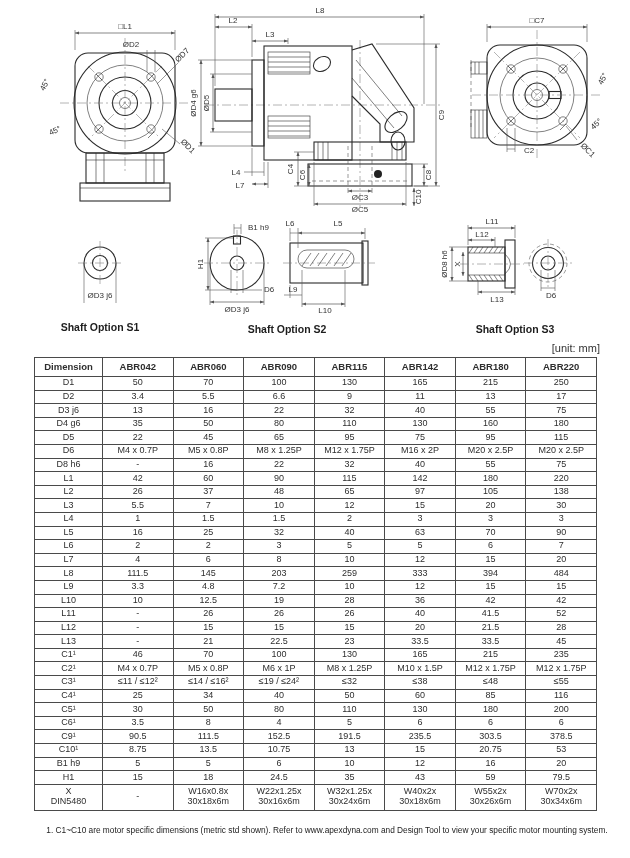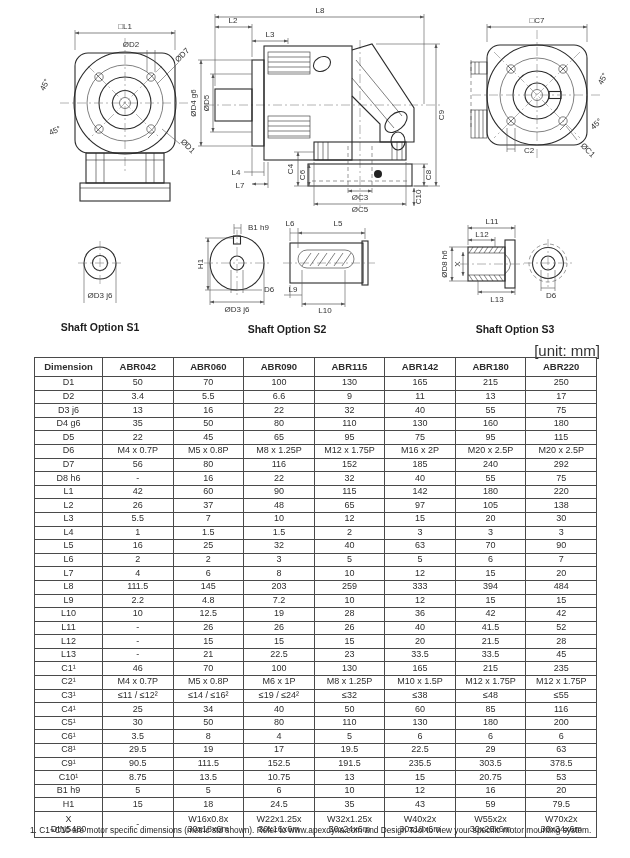--- a/index.html
+++ b/index.html
@@ -7,29 +7,29 @@
         font-family:"Liberation Sans",sans-serif;color:#2e2e2e;}
   svg{position:absolute;left:0;top:0;}
   svg text{font-family:"Liberation Sans",sans-serif;font-size:8px;fill:#333;}
   .cap{font-size:10.5px;font-weight:bold;fill:#1d1d1d;}
   .obj{stroke:#2b2b2b;fill:none;stroke-width:1.1;}
   .thin{stroke:#2b2b2b;fill:none;stroke-width:.6;}
   .cl{stroke:#777;fill:none;stroke-width:.55;stroke-dasharray:9 3 2 3;}
   .dash{stroke:#555;fill:none;stroke-width:.6;stroke-dasharray:4 3;}
   .ext{stroke:#555;fill:none;stroke-width:.6;}
   .dim{stroke:#555;fill:none;stroke-width:.7;marker-start:url(#ar);marker-end:url(#ar);}
-  .unit{position:absolute;top:342px;right:30px;font-size:15px;color:#333;}
+  .unit{position:absolute;top:342px;right:30px;font-size:11px;color:#333;}
   table.dims{position:absolute;left:34px;top:357px;width:563px;border-collapse:collapse;
              table-layout:fixed;font-size:9px;color:#2e2e2e;}
   table.dims th,table.dims td{border:1px solid #4a4a4a;text-align:center;vertical-align:middle;
              padding:0 1px;height:12.6px;line-height:1.1;white-space:pre-line;overflow:hidden;}
   table.dims th{font-size:9.5px;font-weight:bold;height:18px;text-align:center;}
   table.dims tr:last-child td{height:25px;}
   .footnotes{position:absolute;left:30px;top:825px;width:594px;font-size:8.3px;
-             line-height:11px;color:#222;}
+             line-height:11px;color:#222;text-align:center;}
 </style>
 </head>
 <body>
 
 <div class="page">
 
 <svg width="630" height="340" viewBox="0 0 630 340">
   <defs>
     <marker id="ar" viewBox="0 0 10 10" refX="9" refY="5" markerWidth="7" markerHeight="7" orient="auto-start-reverse">
       <path d="M0,1.5 L9,5 L0,8.5 Z" fill="#555"></path>
@@ -363,30 +363,20 @@
           <td>D6</td>
           <td>M4 x 0.7P</td>
           <td>M5 x 0.8P</td>
           <td>M8 x 1.25P</td>
           <td>M12 x 1.75P</td>
           <td>M16 x 2P</td>
           <td>M20 x 2.5P</td>
           <td>M20 x 2.5P</td>
         </tr>
         <tr>
-          <td>D7</td>
-          <td>56</td>
-          <td>80</td>
-          <td>116</td>
-          <td>152</td>
-          <td>185</td>
-          <td>240</td>
-          <td>292</td>
-        </tr>
-        <tr>
           <td>D8 h6</td>
           <td>-</td>
           <td>16</td>
           <td>22</td>
           <td>32</td>
           <td>40</td>
           <td>55</td>
           <td>75</td>
         </tr>
         <tr>
@@ -464,21 +454,21 @@
           <td>111.5</td>
           <td>145</td>
           <td>203</td>
           <td>259</td>
           <td>333</td>
           <td>394</td>
           <td>484</td>
         </tr>
         <tr>
           <td>L9</td>
-          <td>2.2</td>
+          <td>3.3</td>
           <td>4.8</td>
           <td>7.2</td>
           <td>10</td>
           <td>12</td>
           <td>15</td>
           <td>15</td>
         </tr>
         <tr>
           <td>L10</td>
           <td>10</td>
@@ -571,30 +561,20 @@
         </tr>
         <tr>
           <td>C6¹</td>
           <td>3.5</td>
           <td>8</td>
           <td>4</td>
           <td>5</td>
           <td>6</td>
           <td>6</td>
           <td>6</td>
-        </tr>
-        <tr>
-          <td>C8¹</td>
-          <td>29.5</td>
-          <td>19</td>
-          <td>17</td>
-          <td>19.5</td>
-          <td>22.5</td>
-          <td>29</td>
-          <td>63</td>
         </tr>
         <tr>
           <td>C9¹</td>
           <td>90.5</td>
           <td>111.5</td>
           <td>152.5</td>
           <td>191.5</td>
           <td>235.5</td>
           <td>303.5</td>
           <td>378.5</td>

